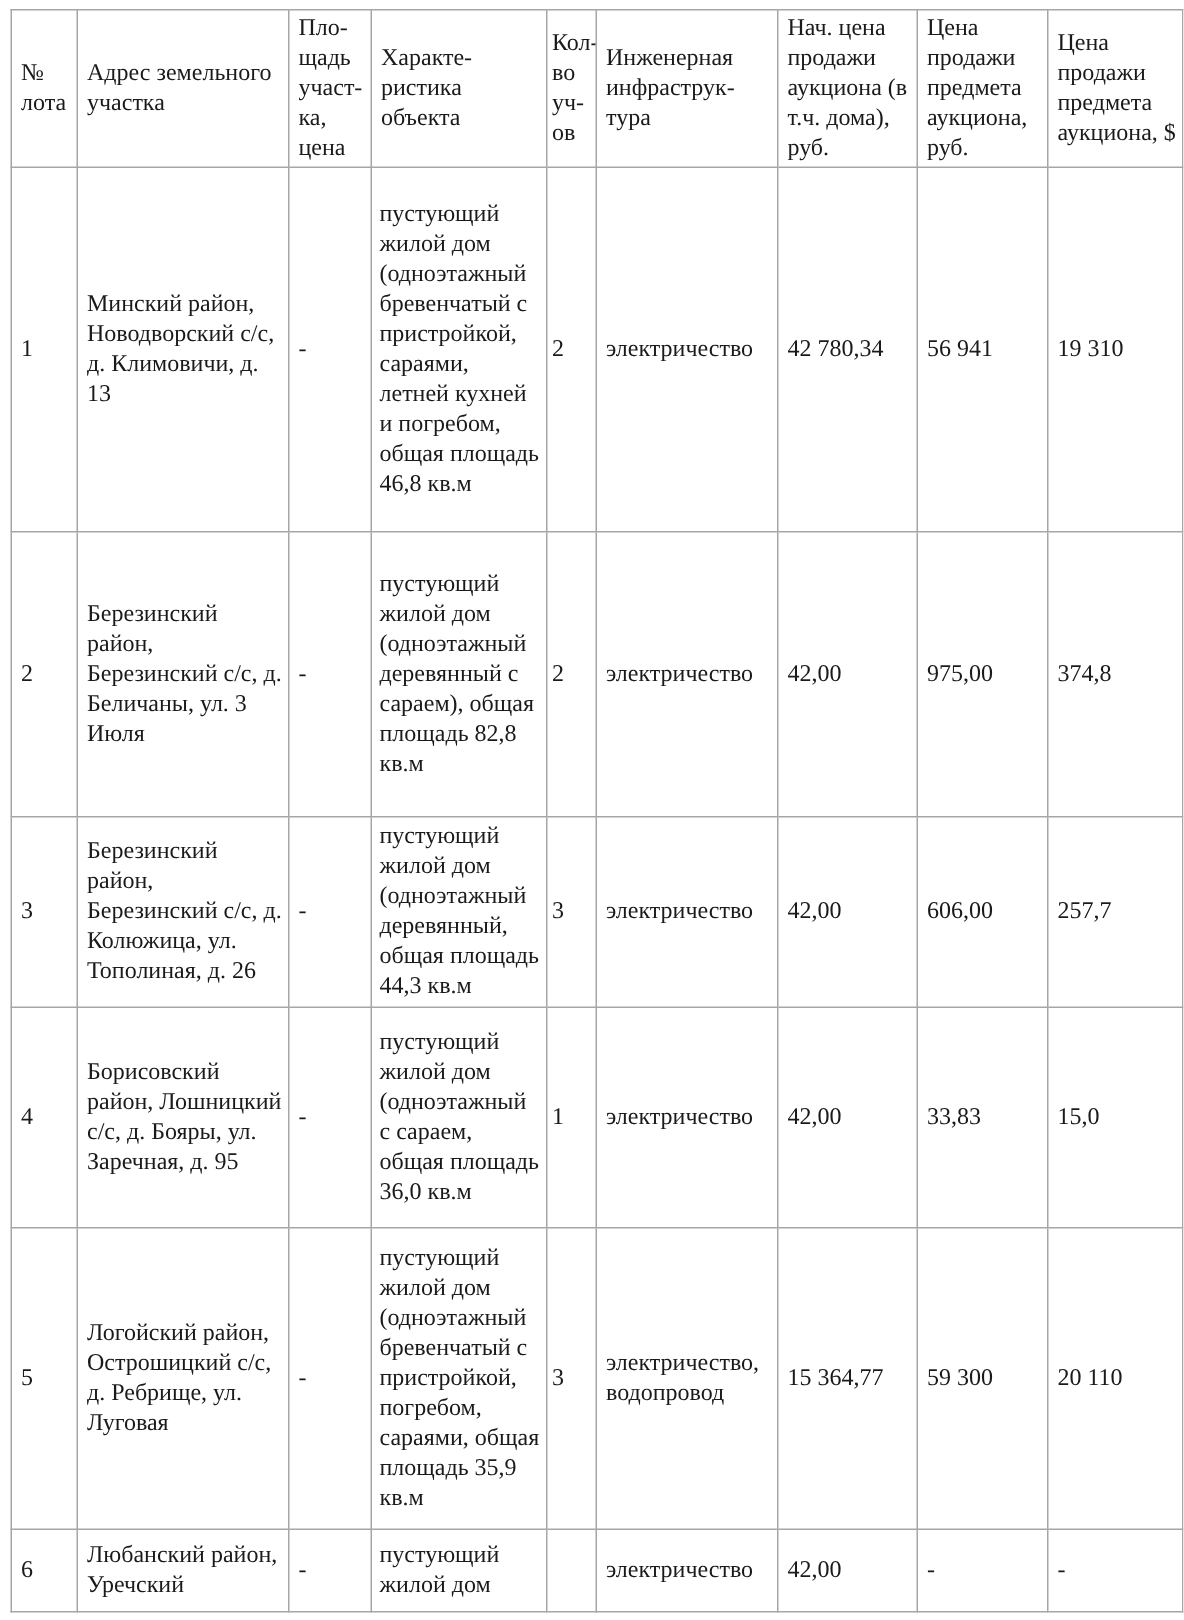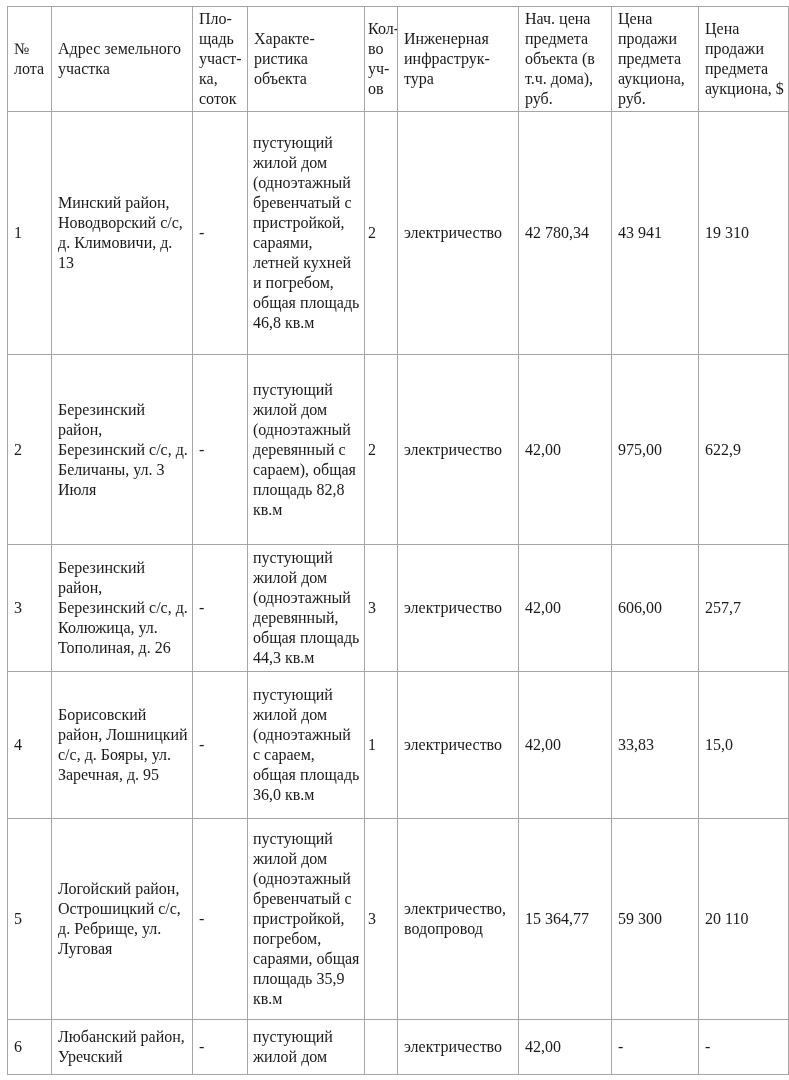--- a/index.html
+++ b/index.html
@@ -56,51 +56,51 @@
     <col style="width:33px">
     <col style="width:121px">
     <col style="width:93px">
     <col style="width:87px">
     <col style="width:90px">
   </colgroup>
   <thead>
     <tr style="height:98px">
       <th>№ лота</th>
       <th>Адрес земельного участка</th>
-      <th>Пло-щадь участ-ка, соток</th>
+      <th>Пло-щадь участ-ка, цена</th>
       <th>Характе-ристика объекта</th>
       <th class="col-participants">Кол-во уч-ов</th>
       <th>Инженерная инфраструк-тура</th>
-      <th>Нач. цена предмета объекта (в т.ч. дома), руб.</th>
+      <th>Нач. цена продажи аукциона (в т.ч. дома), руб.</th>
       <th>Цена продажи предмета аукциона, руб.</th>
       <th>Цена продажи предмета аукциона, $</th>
     </tr>
   </thead>
   <tbody>
     <tr style="height:243px">
       <td>1</td>
       <td>Минский район, Новодворский с/с, д. Климовичи, д. 13</td>
       <td>-</td>
       <td class="col-desc">пустующий жилой дом (одноэтажный бревенчатый с пристройкой, сараями, летней кухней и погребом, общая площадь 46,8 кв.м</td>
       <td class="col-participants">2</td>
       <td>электричество</td>
       <td>42 780,34</td>
-      <td>43 941</td>
+      <td>56 941</td>
       <td>19 310</td>
     </tr>
     <tr style="height:190px">
       <td>2</td>
       <td>Березинский район, Березинский с/с, д. Беличаны, ул. 3 Июля</td>
       <td>-</td>
       <td class="col-desc">пустующий жилой дом (одноэтажный деревянный с сараем), общая площадь 82,8 кв.м</td>
       <td class="col-participants">2</td>
       <td>электричество</td>
       <td>42,00</td>
       <td>975,00</td>
-      <td>622,9</td>
+      <td>374,8</td>
     </tr>
     <tr style="height:127px">
       <td>3</td>
       <td>Березинский район, Березинский с/с, д. Колюжица, ул. Тополиная, д. 26</td>
       <td>-</td>
       <td class="col-desc">пустующий жилой дом (одноэтажный деревянный, общая площадь 44,3 кв.м</td>
       <td class="col-participants">3</td>
       <td>электричество</td>
       <td>42,00</td>
       <td>606,00</td>

